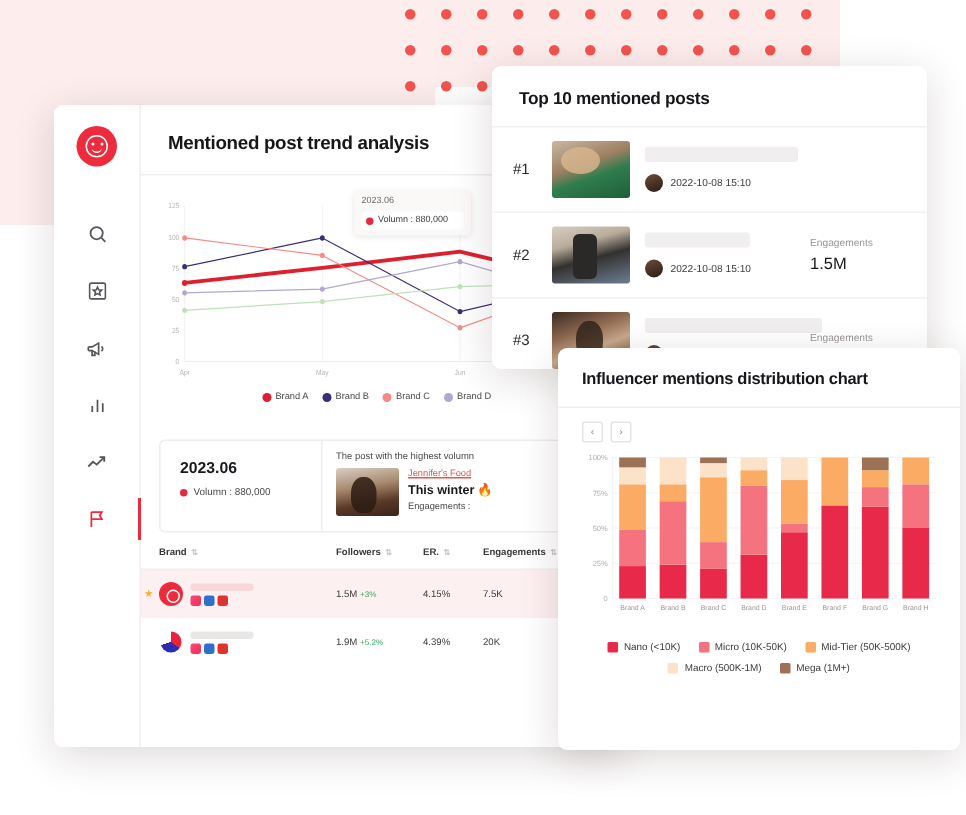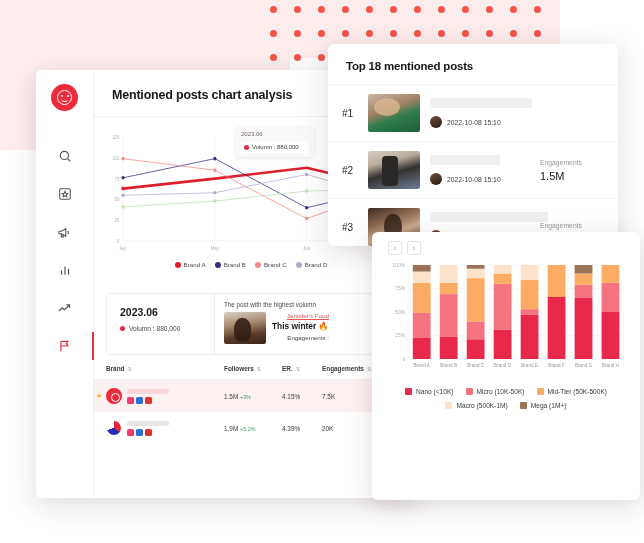--- a/index.html
+++ b/index.html
@@ -122,21 +122,21 @@
   .sum-post { display: flex; gap: 6px; }
   .sum-thumb {
     width: 42px; height: 32px; border-radius: 2px; flex: 0 0 42px;
     background: linear-gradient(170deg,#d8cfc6 0%, #a98b6f 38%, #5a3a28 70%, #3b2318 100%);
     position: relative; overflow: hidden;
   }
   .sum-thumb::after {
     content:""; position:absolute; left:10px; top:6px; width:17px; height:24px;
     border-radius:45% 45% 40% 40%; background:#2b1b13; opacity:.85;
   }
-  .sum-meta { min-width: 0; text-align: right; }
+  .sum-meta { min-width: 0; }
   .sum-link { font-size: 6.2px; color: #e5564f; text-decoration: underline; display:block; margin-bottom:2px;}
   .sum-title { font-size: 8.4px; font-weight: bold; color: #19191d; margin-bottom: 3px; white-space:nowrap;}
   .sum-eng { font-size: 6.2px; color: #4b4a4a; }
 
   
   .tbl { margin: 10px 0 0 0; padding: 0 0 0 0; }
   .tbl-head {
     display: flex; align-items: center; padding: 0 10px 7px 12px;
     border-bottom: 1px solid #f0eeee;
   }
@@ -323,21 +323,21 @@
       </div>
       <div class="navi active">
         <svg width="14" height="14" viewBox="0 0 24 24" fill="none" stroke="currentColor" stroke-width="2">
           <path d="M5 21V4"></path>
             <path d="M5 4h12l-2.5 4L17 12H5"></path>
         </svg>
       </div>
     </div>
 
     <div class="content">
-      <div class="content-head">Mentioned posts chart analysis</div>
+      <div class="content-head">Mentioned post trend analysis</div>
 
       <div class="chart-area">
         <svg class="linechart" viewBox="0 0 340 130" preserveAspectRatio="none" id="line-svg">
             <text x="22" y="114" text-anchor="end" class="axis-lbl">0</text>
             <text x="22" y="93.2" text-anchor="end" class="axis-lbl">25</text>
             <text x="22" y="72.4" text-anchor="end" class="axis-lbl">50</text>
             <text x="22" y="51.6" text-anchor="end" class="axis-lbl">75</text>
             <text x="22" y="30.799999999999997" text-anchor="end" class="axis-lbl">100</text>
             <text x="22" y="10" text-anchor="end" class="axis-lbl">125</text>
             <line x1="26" x2="26" y1="8" y2="112" stroke="#f2f0f0" stroke-width=".7"></line>
@@ -484,21 +484,21 @@
           </div>
           <div class="c-er cell">4.39%</div>
           <div class="c-eng cell">20K</div>
           <div class="c-vr cell">13.74%</div>
         </div>
       </div>
     </div>
   </div>
 
   <div class="posts">
-    <div class="posts-head">Top 18 mentioned posts</div>
+    <div class="posts-head">Top 10 mentioned posts</div>
 
     <div class="post-row">
       <div class="rank">#1</div>
       <div class="pthumb pt1"></div>
       <div class="pmid">
         <div class="ptitle-bar pw1"></div>
         <div class="pauthor">
           <div class="pavatar"></div>
           <span class="pdate">2022-10-08 15:10</span>
         </div>
@@ -532,20 +532,21 @@
         </div>
       </div>
       <div class="pright">
         <div class="pelbl">Engagements</div>
         <div class="peval"></div>
       </div>
     </div>
   </div>
 
   <div class="dist">
+    <div class="dist-head">Influencer mentions distribution chart</div>
 
     <div class="pager">
       <div class="pbtn">‹</div>
       <div class="pbtn">›</div>
     </div>
 
     <div class="barwrap">
       <svg class="barchart" viewBox="0 0 244 120" preserveAspectRatio="none" id="bar-svg">
           <line x1="26" x2="240" y1="100" y2="100" stroke="#f4f2f2" stroke-width=".6"></line>
           <text x="23" y="102" text-anchor="end" class="btick">0</text>

